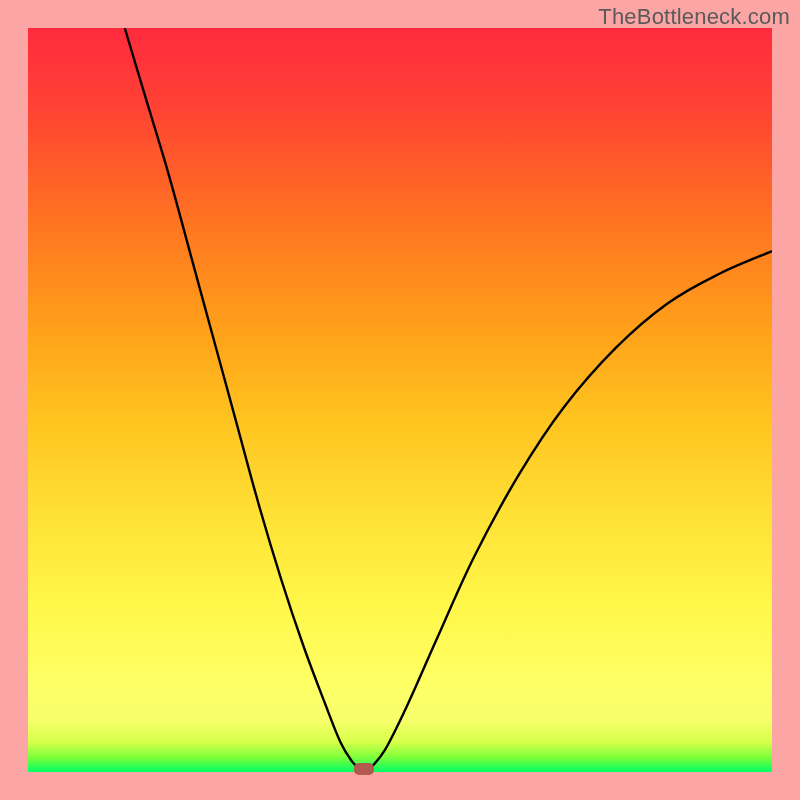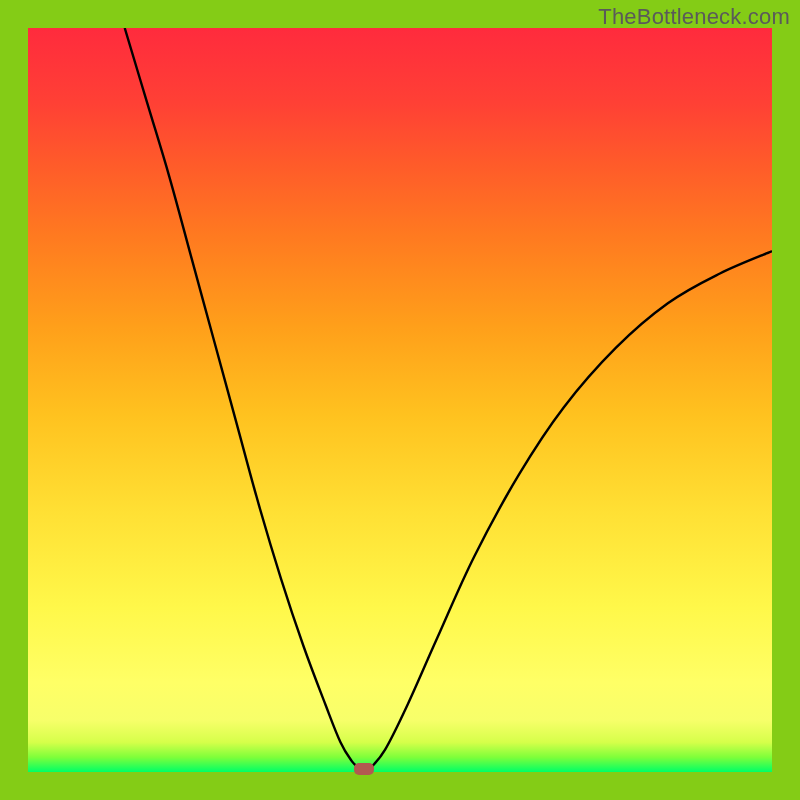--- a/index.html
+++ b/index.html
@@ -2,21 +2,21 @@
 <html><head>
 <meta charset="utf-8">
 <style>
   * { margin: 0; padding: 0; box-sizing: border-box; }
   html, body { width: 800px; height: 800px; overflow: hidden; }
   body { position: relative; font-family: Arial, Helvetica, sans-serif; }
 
   .frame {
     position: absolute;
     inset: 0;
-    background: #84cc16;
+    background: #fca5a5;
   }
   .plot-area {
     position: absolute;
     left: 28px;
     top: 28px;
     width: 744px;
     height: 744px;
     background: linear-gradient(
       to top,
       #00ff66 0%,

